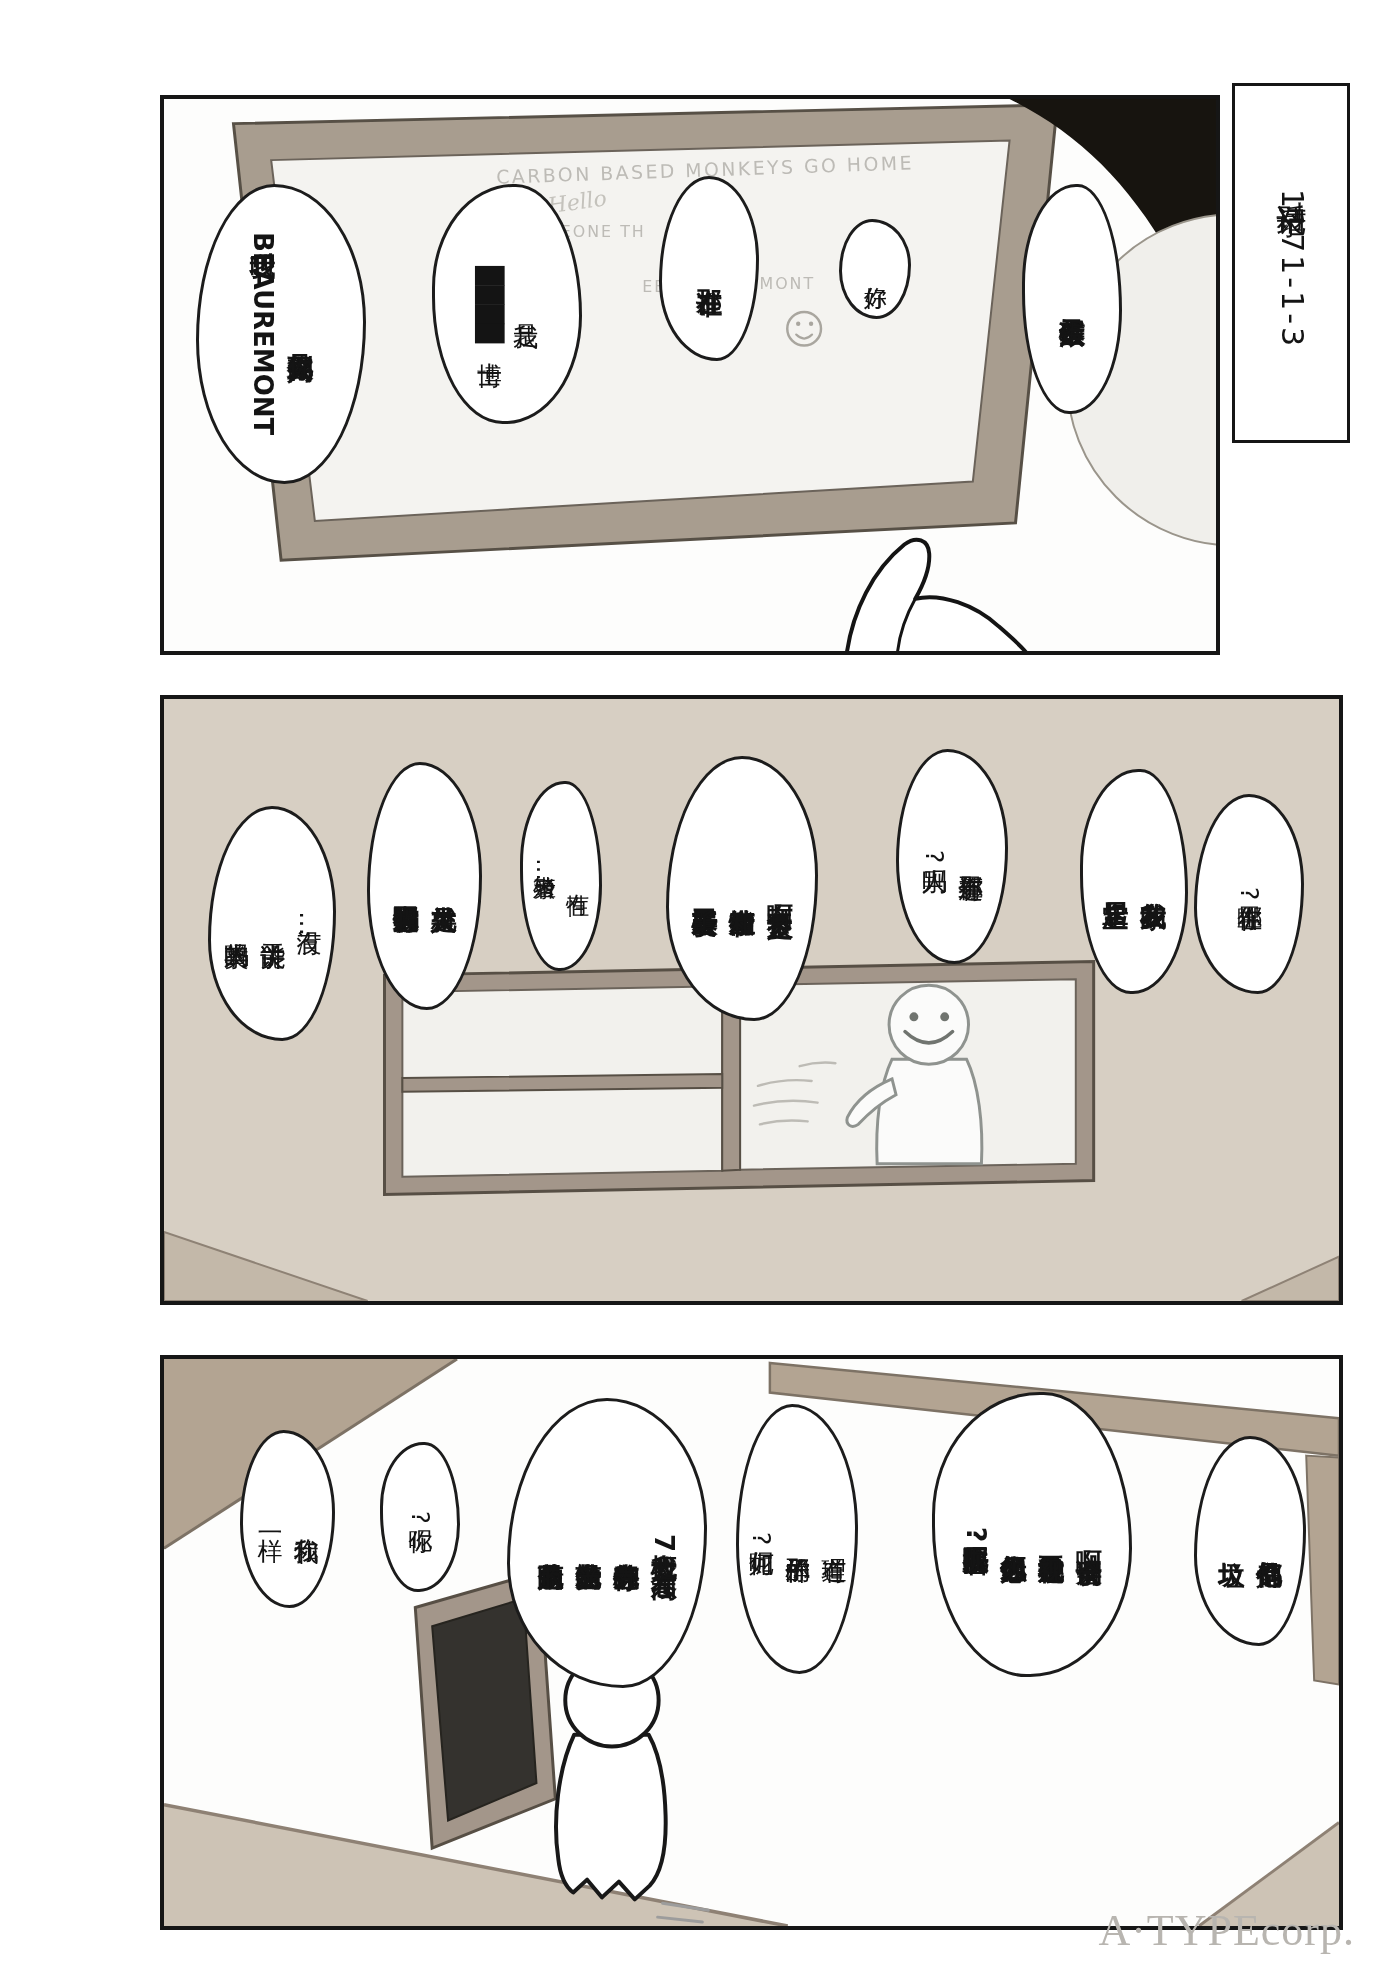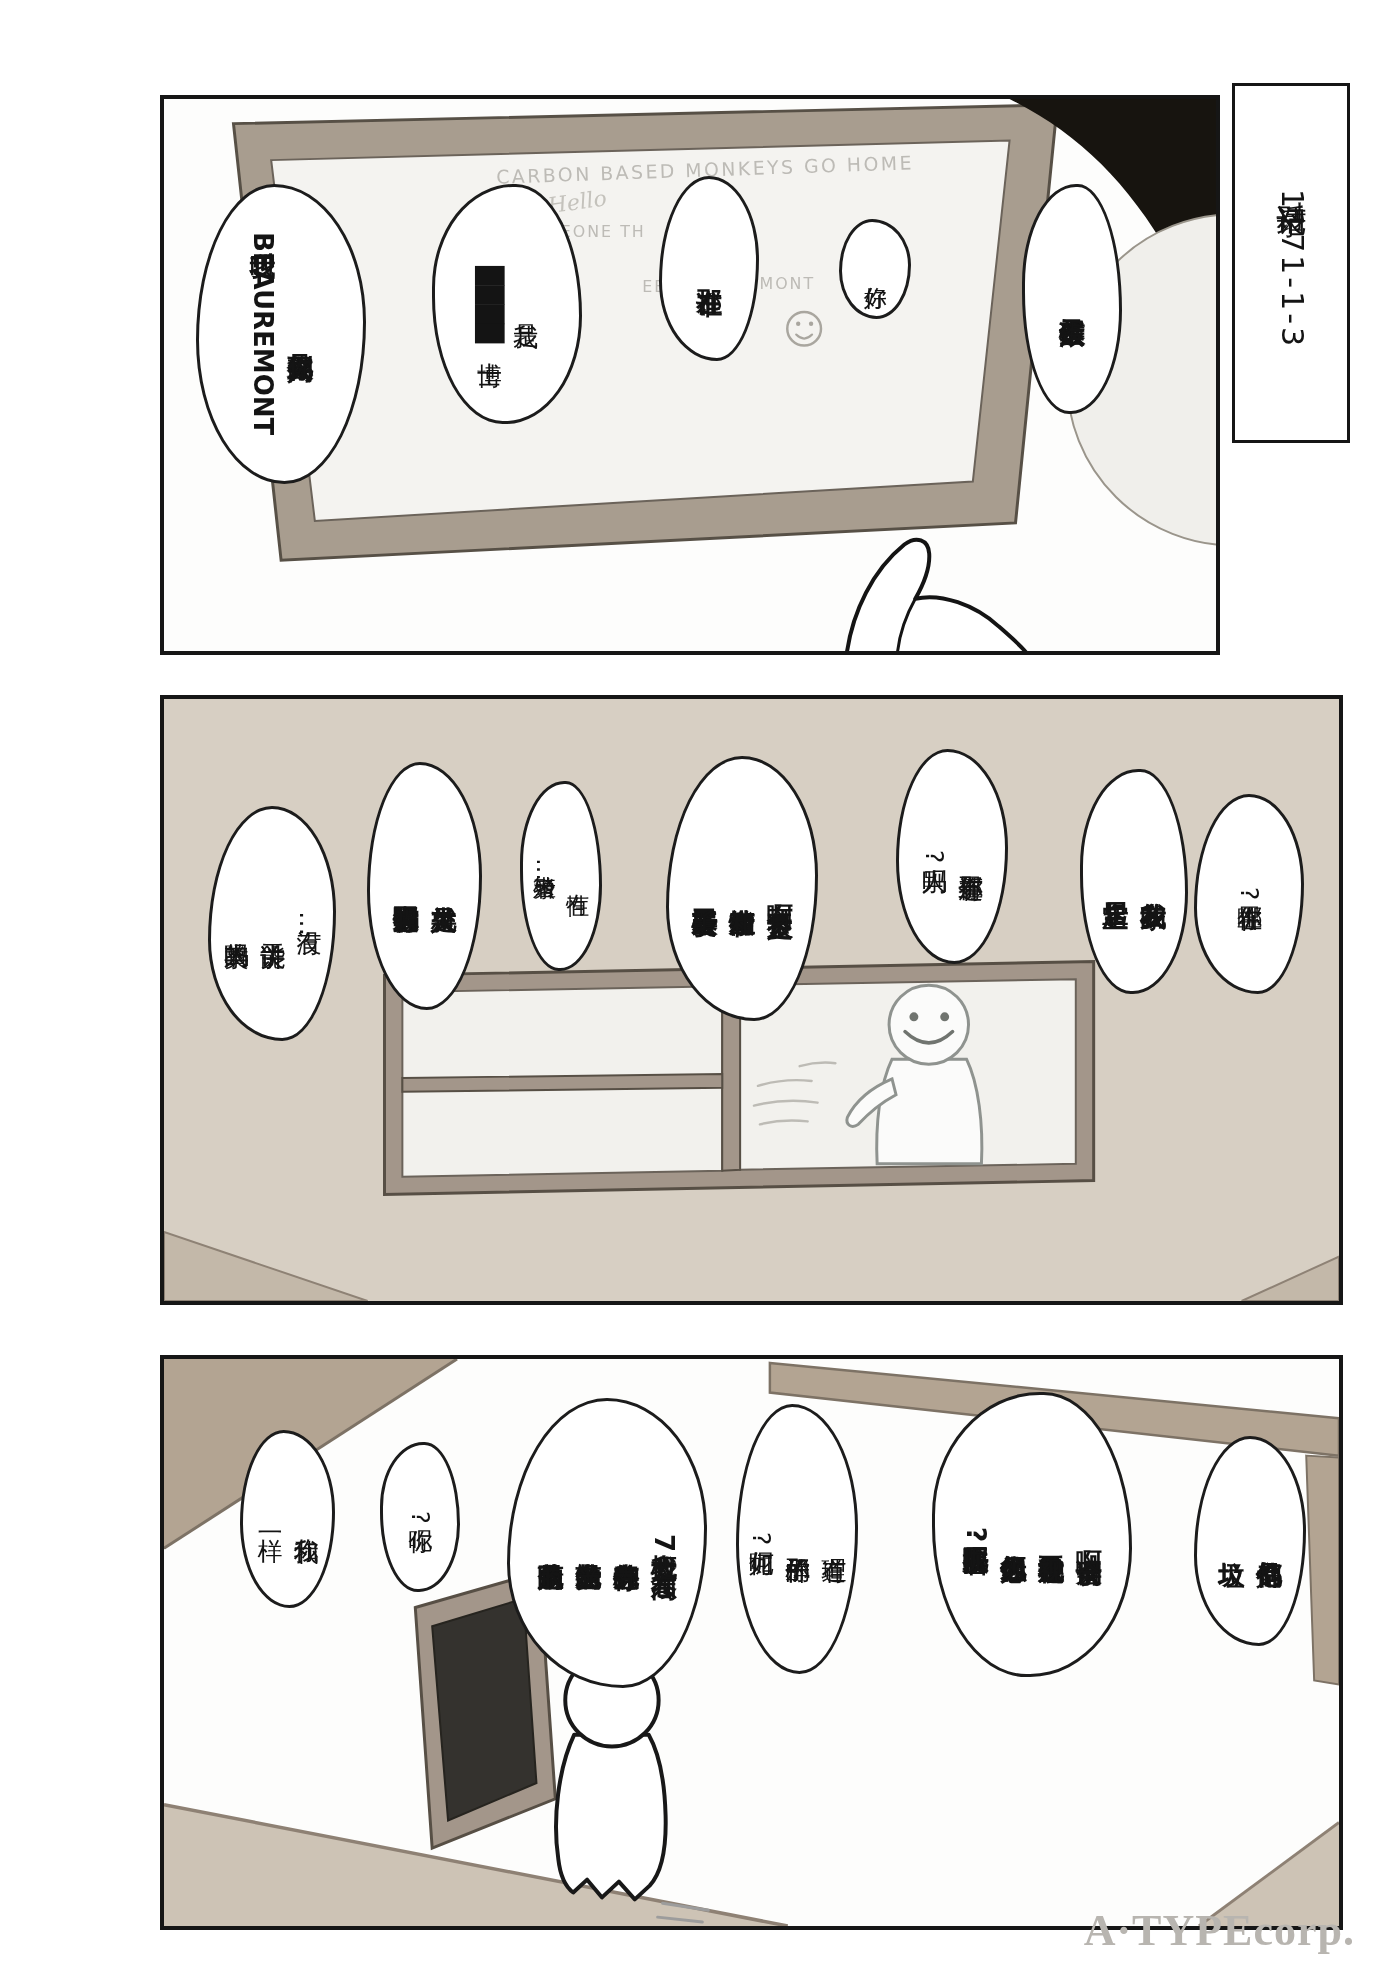--- a/index.html
+++ b/index.html
@@ -28,21 +28,21 @@
     white-space:pre-line;text-align:center;
     font-size:25px;line-height:1.45;color:#141414;padding:10px;
   }
   .bubble.bold{font-weight:700;font-size:26px;}
   .blob-a{border-radius:46% 54% 48% 52% / 52% 46% 54% 48%;}
   .blob-b{border-radius:55% 45% 52% 48% / 44% 56% 46% 54%;}
   .blob-c{border-radius:50% 50% 42% 58% / 57% 45% 55% 43%;}
 
   .watermark{
     position:absolute;left:1055px;top:1905px;width:300px;text-align:right;
-    font-family:"Liberation Serif","DejaVu Serif",serif;font-weight:700;
+    font-family:"Liberation Serif","DejaVu Serif",serif;font-weight:400;
     font-size:44px;letter-spacing:1px;color:#b8b5b0;z-index:1;
   }
 </style>
 </head>
 <body>
 
 <div class="page">
 
   <div class="title-box">对话记录1171-1-3</div>
 

